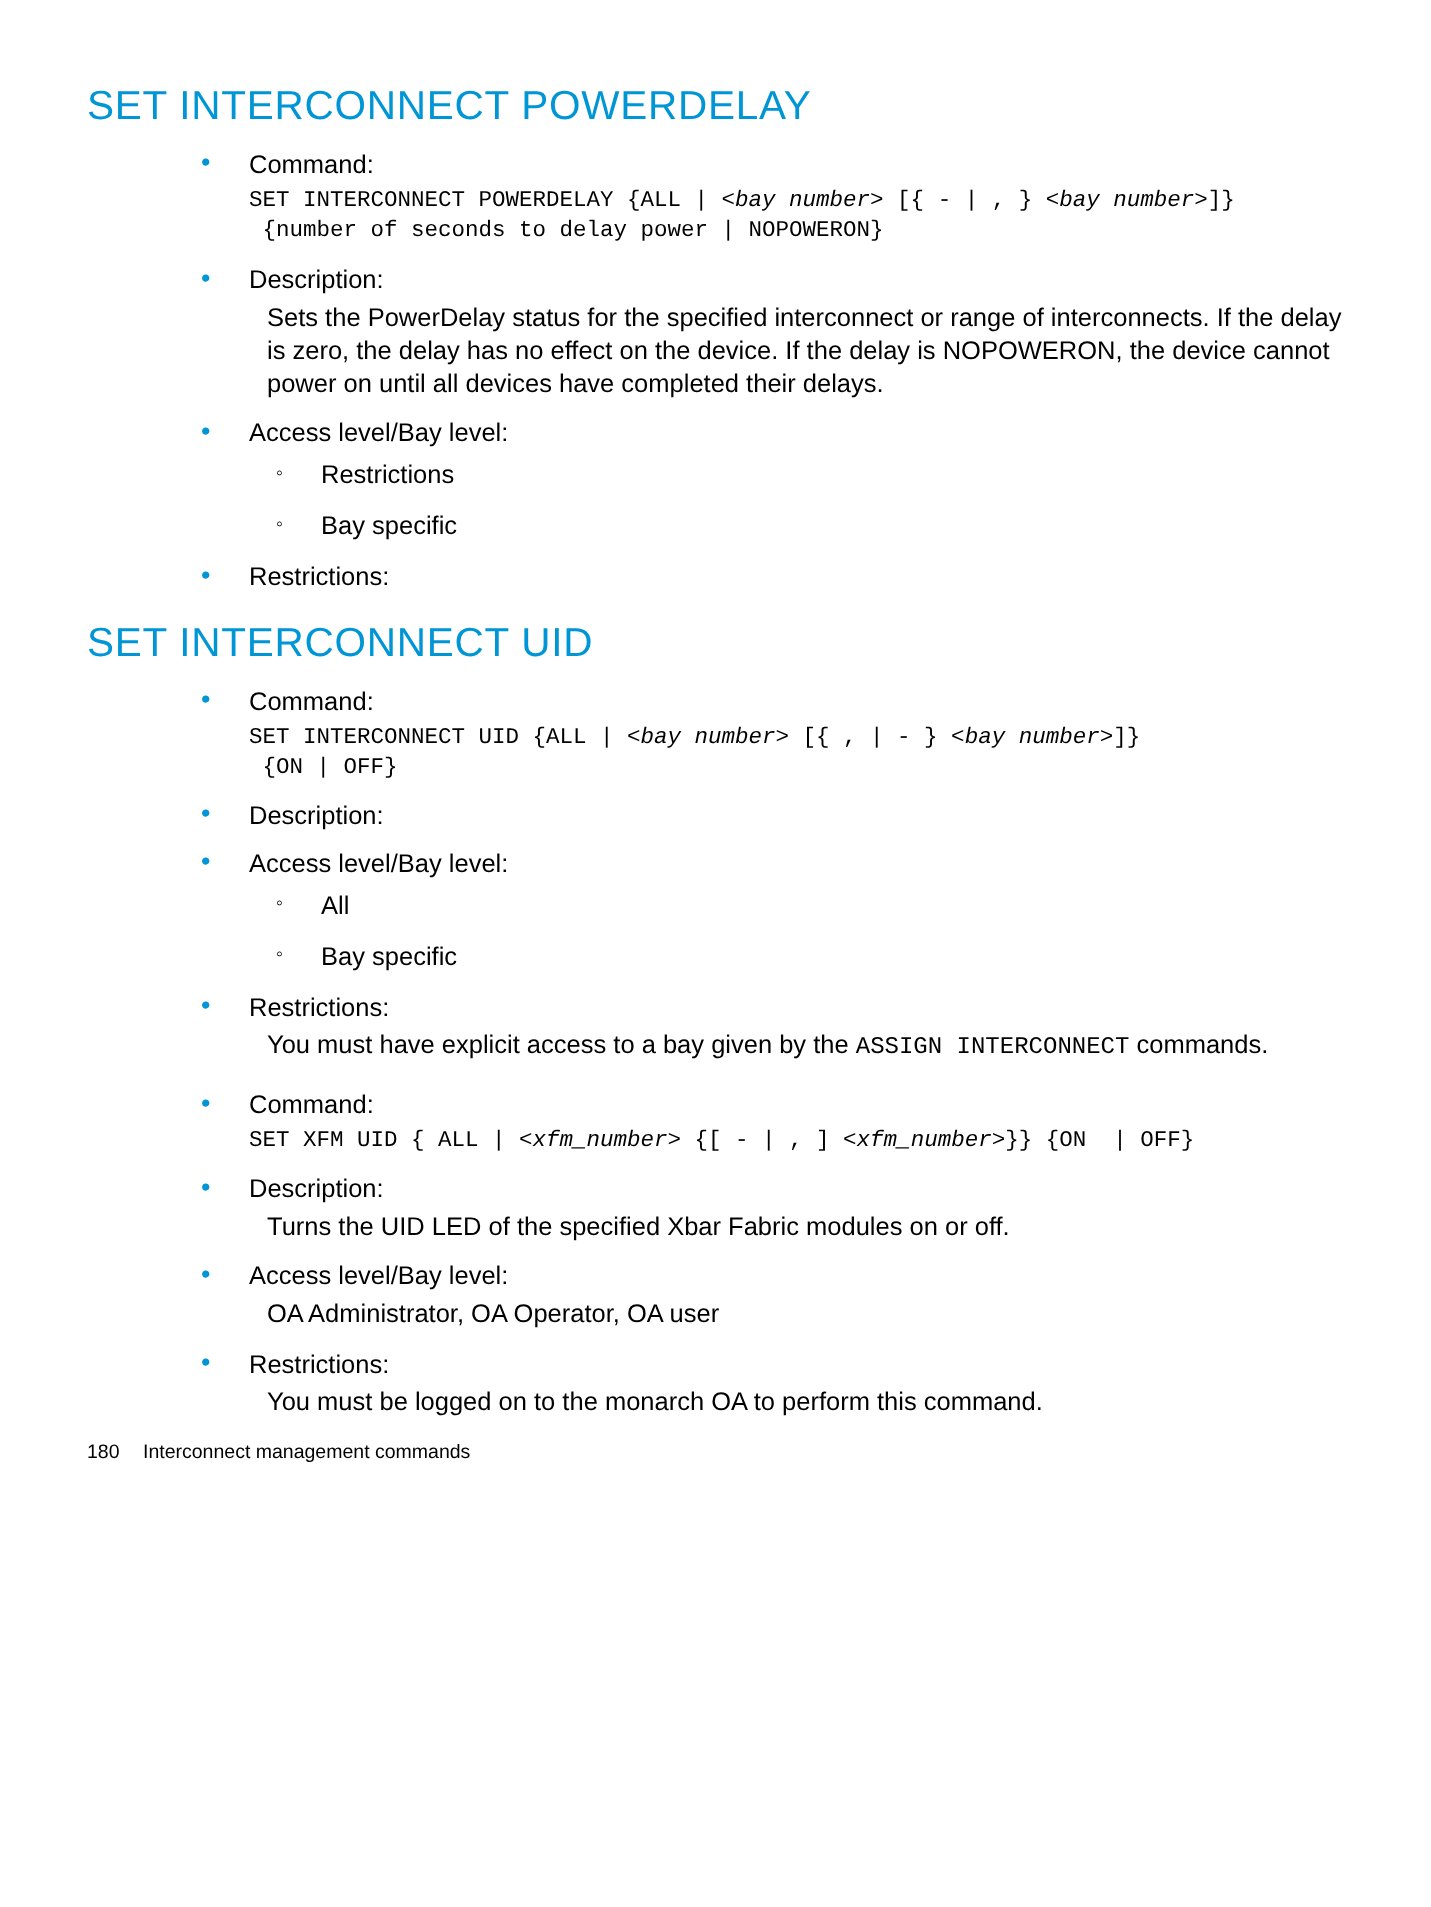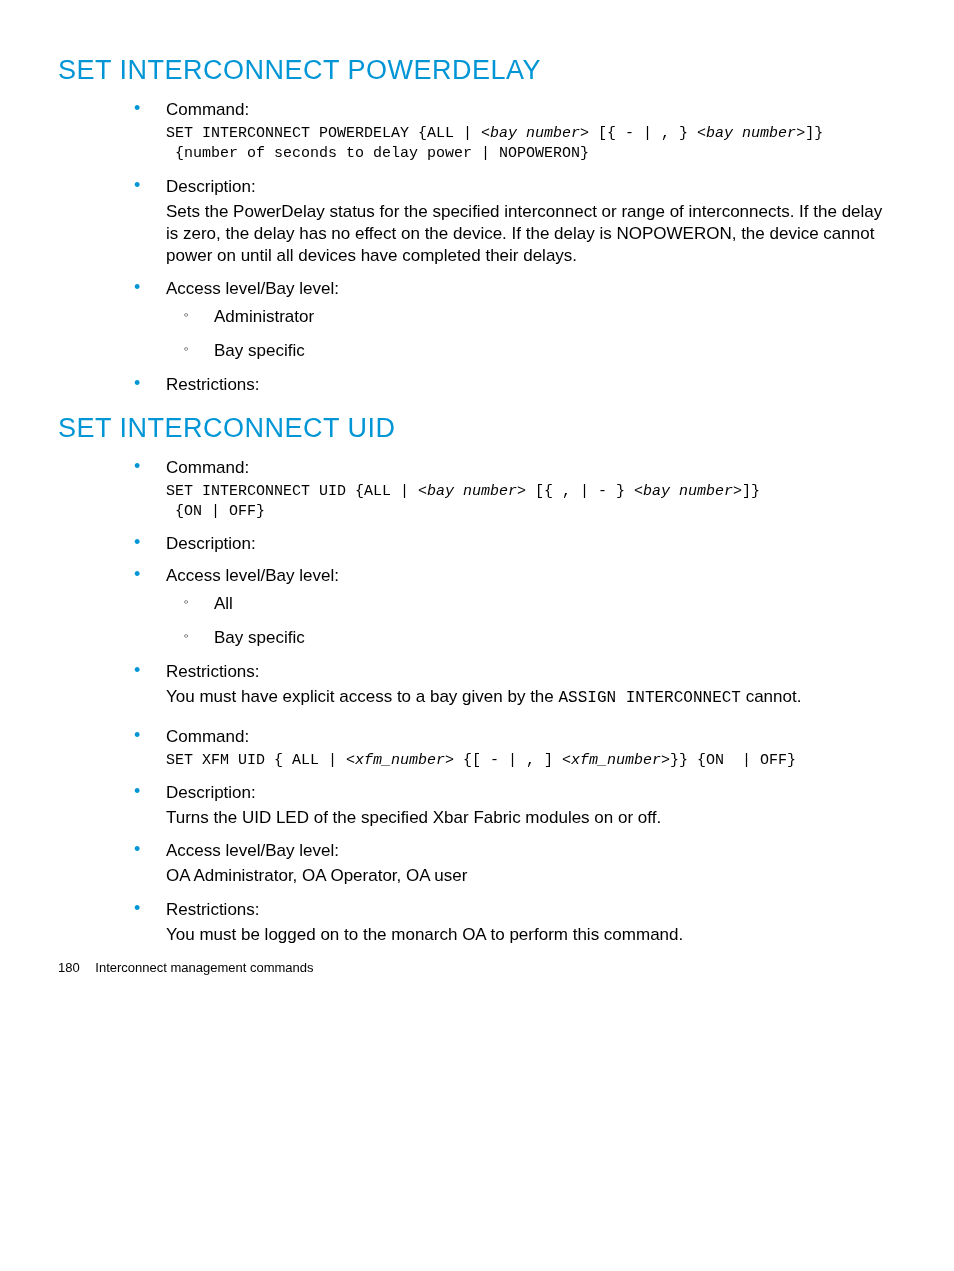--- a/index.html
+++ b/index.html
@@ -50,20 +50,21 @@
     font-size: 17px;
     font-family: Arial, Helvetica, sans-serif;
     font-stretch: condensed;
   }
   .body-text {
     font-size: 17px;
     line-height: 1.3;
     margin-top: 4px;
     font-family: Arial, Helvetica, sans-serif;
     font-stretch: condensed;
+    margin-left: 12px;
   }
   pre.code {
     font-family: "Courier New", Courier, monospace;
     font-size: 15px;
     line-height: 1.35;
     margin: 4px 0 0 0;
     white-space: pre-wrap;
   }
   .code-italic { font-style: italic; }
   .mono-bold { font-family: "Courier New", Courier, monospace; font-weight: normal; font-size: 16px; }
@@ -111,21 +112,21 @@
       <pre class="code"><span>SET INTERCONNECT POWERDELAY {ALL | &lt;</span><span class="code-italic">bay number</span><span>&gt; [{ - | , } &lt;</span><span class="code-italic">bay number</span><span>&gt;]}
  {number of seconds to delay power | NOPOWERON}</span></pre>
     </li>
     <li>
       <span class="label">Description:</span>
       <div class="body-text">Sets the PowerDelay status for the specified interconnect or range of interconnects. If the delay is zero, the delay has no effect on the device. If the delay is NOPOWERON, the device cannot power on until all devices have completed their delays.</div>
     </li>
     <li>
       <span class="label">Access level/Bay level:</span>
       <ul class="sub">
-        <li>Administrator</li>
+        <li>Restrictions</li>
         <li>Bay specific</li>
       </ul>
     </li>
     <li>
       <span class="label">Restrictions:</span>
     </li>
   </ul>
 
   <h2 class="section-title">SET INTERCONNECT UID</h2>
   <ul class="bullets">
@@ -139,21 +140,21 @@
     </li>
     <li>
       <span class="label">Access level/Bay level:</span>
       <ul class="sub">
         <li>All</li>
         <li>Bay specific</li>
       </ul>
     </li>
     <li>
       <span class="label">Restrictions:</span>
-      <div class="body-text"><span>You must have explicit access to a bay given by the </span><span class="mono-bold">ASSIGN INTERCONNECT</span><span> cannot.</span></div>
+      <div class="body-text"><span>You must have explicit access to a bay given by the </span><span class="mono-bold">ASSIGN INTERCONNECT</span><span> commands.</span></div>
     </li>
   </ul>
 
   <ul class="bullets">
     <li>
       <span class="label">Command:</span>
       <pre class="code"><span>SET XFM UID { ALL | &lt;</span><span class="code-italic">xfm_number</span><span>&gt; {[ - | , ] &lt;</span><span class="code-italic">xfm_number</span><span>&gt;}} {ON  | OFF}</span></pre>
     </li>
     <li>
       <span class="label">Description:</span>

